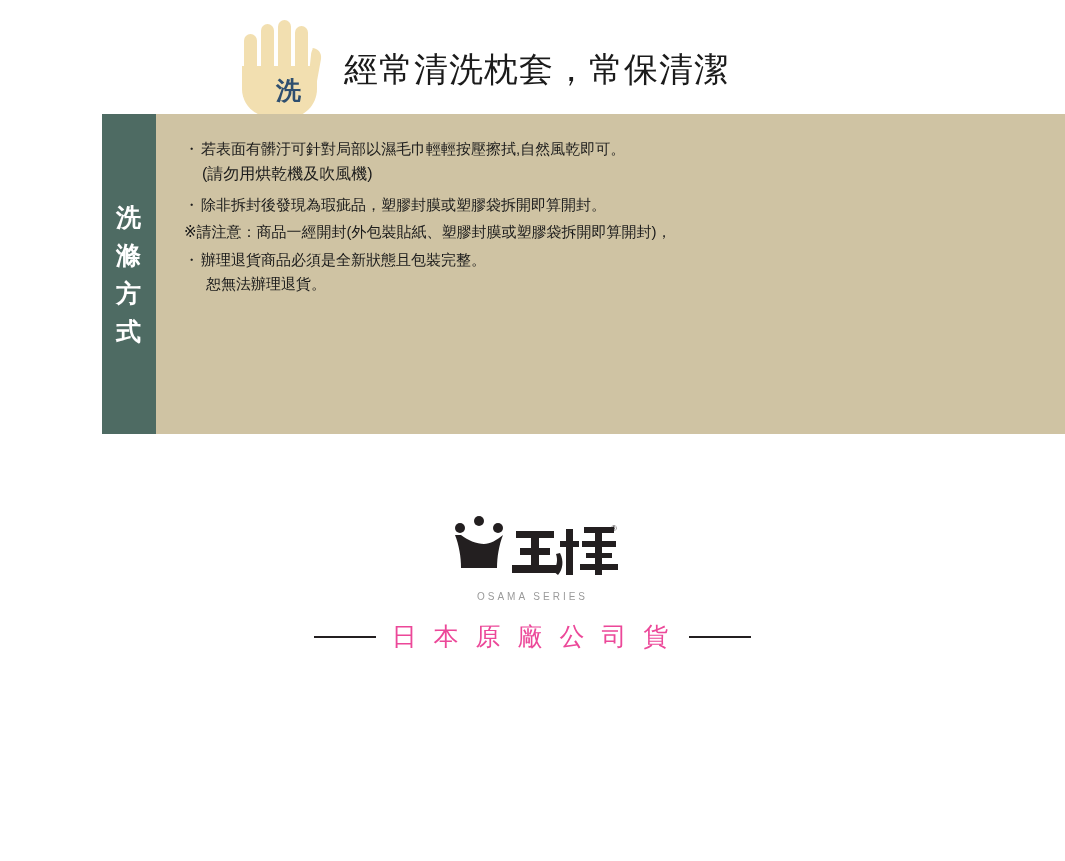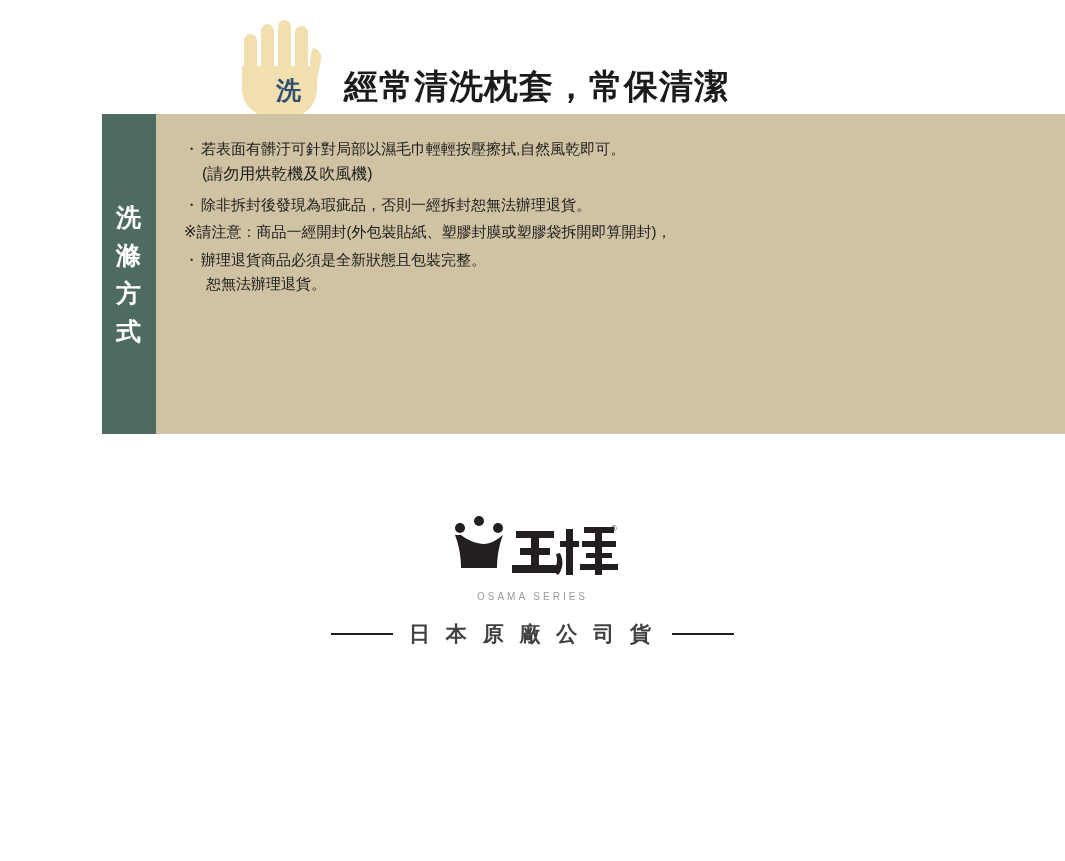--- a/index.html
+++ b/index.html
@@ -37,23 +37,23 @@
     left: 276px;
     top: 56px;
     font-size: 25px;
     font-weight: bold;
     color: #2f4f6f;
     letter-spacing: 0px;
   }
   .header-title {
     position: absolute;
     left: 344px;
-    top: 46px;
+    top: 29px;
     font-size: 34px;
-    font-weight: bold;
+    font-weight: normal;
     letter-spacing: 1px;
     color: #1b1b1b;
     white-space: nowrap;
   }
 
   
   .panel {
     position: absolute;
     left: 102px;
     top: 114px;
@@ -133,24 +133,24 @@
     align-items: center;
     justify-content: center;
     gap: 16px;
   }
   .tagline-rule {
     width: 62px;
     height: 2px;
     background: #231f20;
   }
   .tagline-text {
-    font-size: 21px;
-    font-weight: bold;
+    font-size: 25px;
+    font-weight: normal;
     letter-spacing: 5px;
-    color: #404040;
+    color: #ec4899;
   }
 </style>
 </head>
 <body>
 
 <div class="header">
   <div class="hand-icon">
     <svg width="104" height="104" viewBox="0 0 104 104" xmlns="http://www.w3.org/2000/svg">
       <g fill="#f2dfb0">
         <rect x="12" y="16" width="13" height="46" rx="6.5"></rect>
@@ -174,21 +174,21 @@
     <span>式</span>
   </div>
   <div class="panel-body">
     <p class="notice-line">
       <span class="bullet-dot">・</span><span>若表面有髒汙可針對局部以濕毛巾輕輕按壓擦拭,自然風乾即可。</span>
     </p>
     <p class="notice-line indent-1">
       <span>(請勿用烘乾機及吹風機)</span>
     </p>
     <p class="notice-line">
-      <span class="bullet-dot">・</span><span>除非拆封後發現為瑕疵品，否則一經拆封恕無法辦理退貨。</span>
+      <span class="bullet-dot">・</span><span>除非拆封後發現為瑕疵品，塑膠封膜或塑膠袋拆開即算開封。</span>
     </p>
     <p class="notice-line">
       <span>※</span><span>請注意：商品一經開封(外包裝貼紙、塑膠封膜或塑膠袋拆開即算開封)，</span>
     </p>
     <p class="notice-line">
       <span class="bullet-dot">・</span><span>辦理退貨商品必須是全新狀態且包裝完整。</span>
     </p>
     <p class="notice-line sub">
       <span>恕無法辦理退貨。</span>
     </p>

